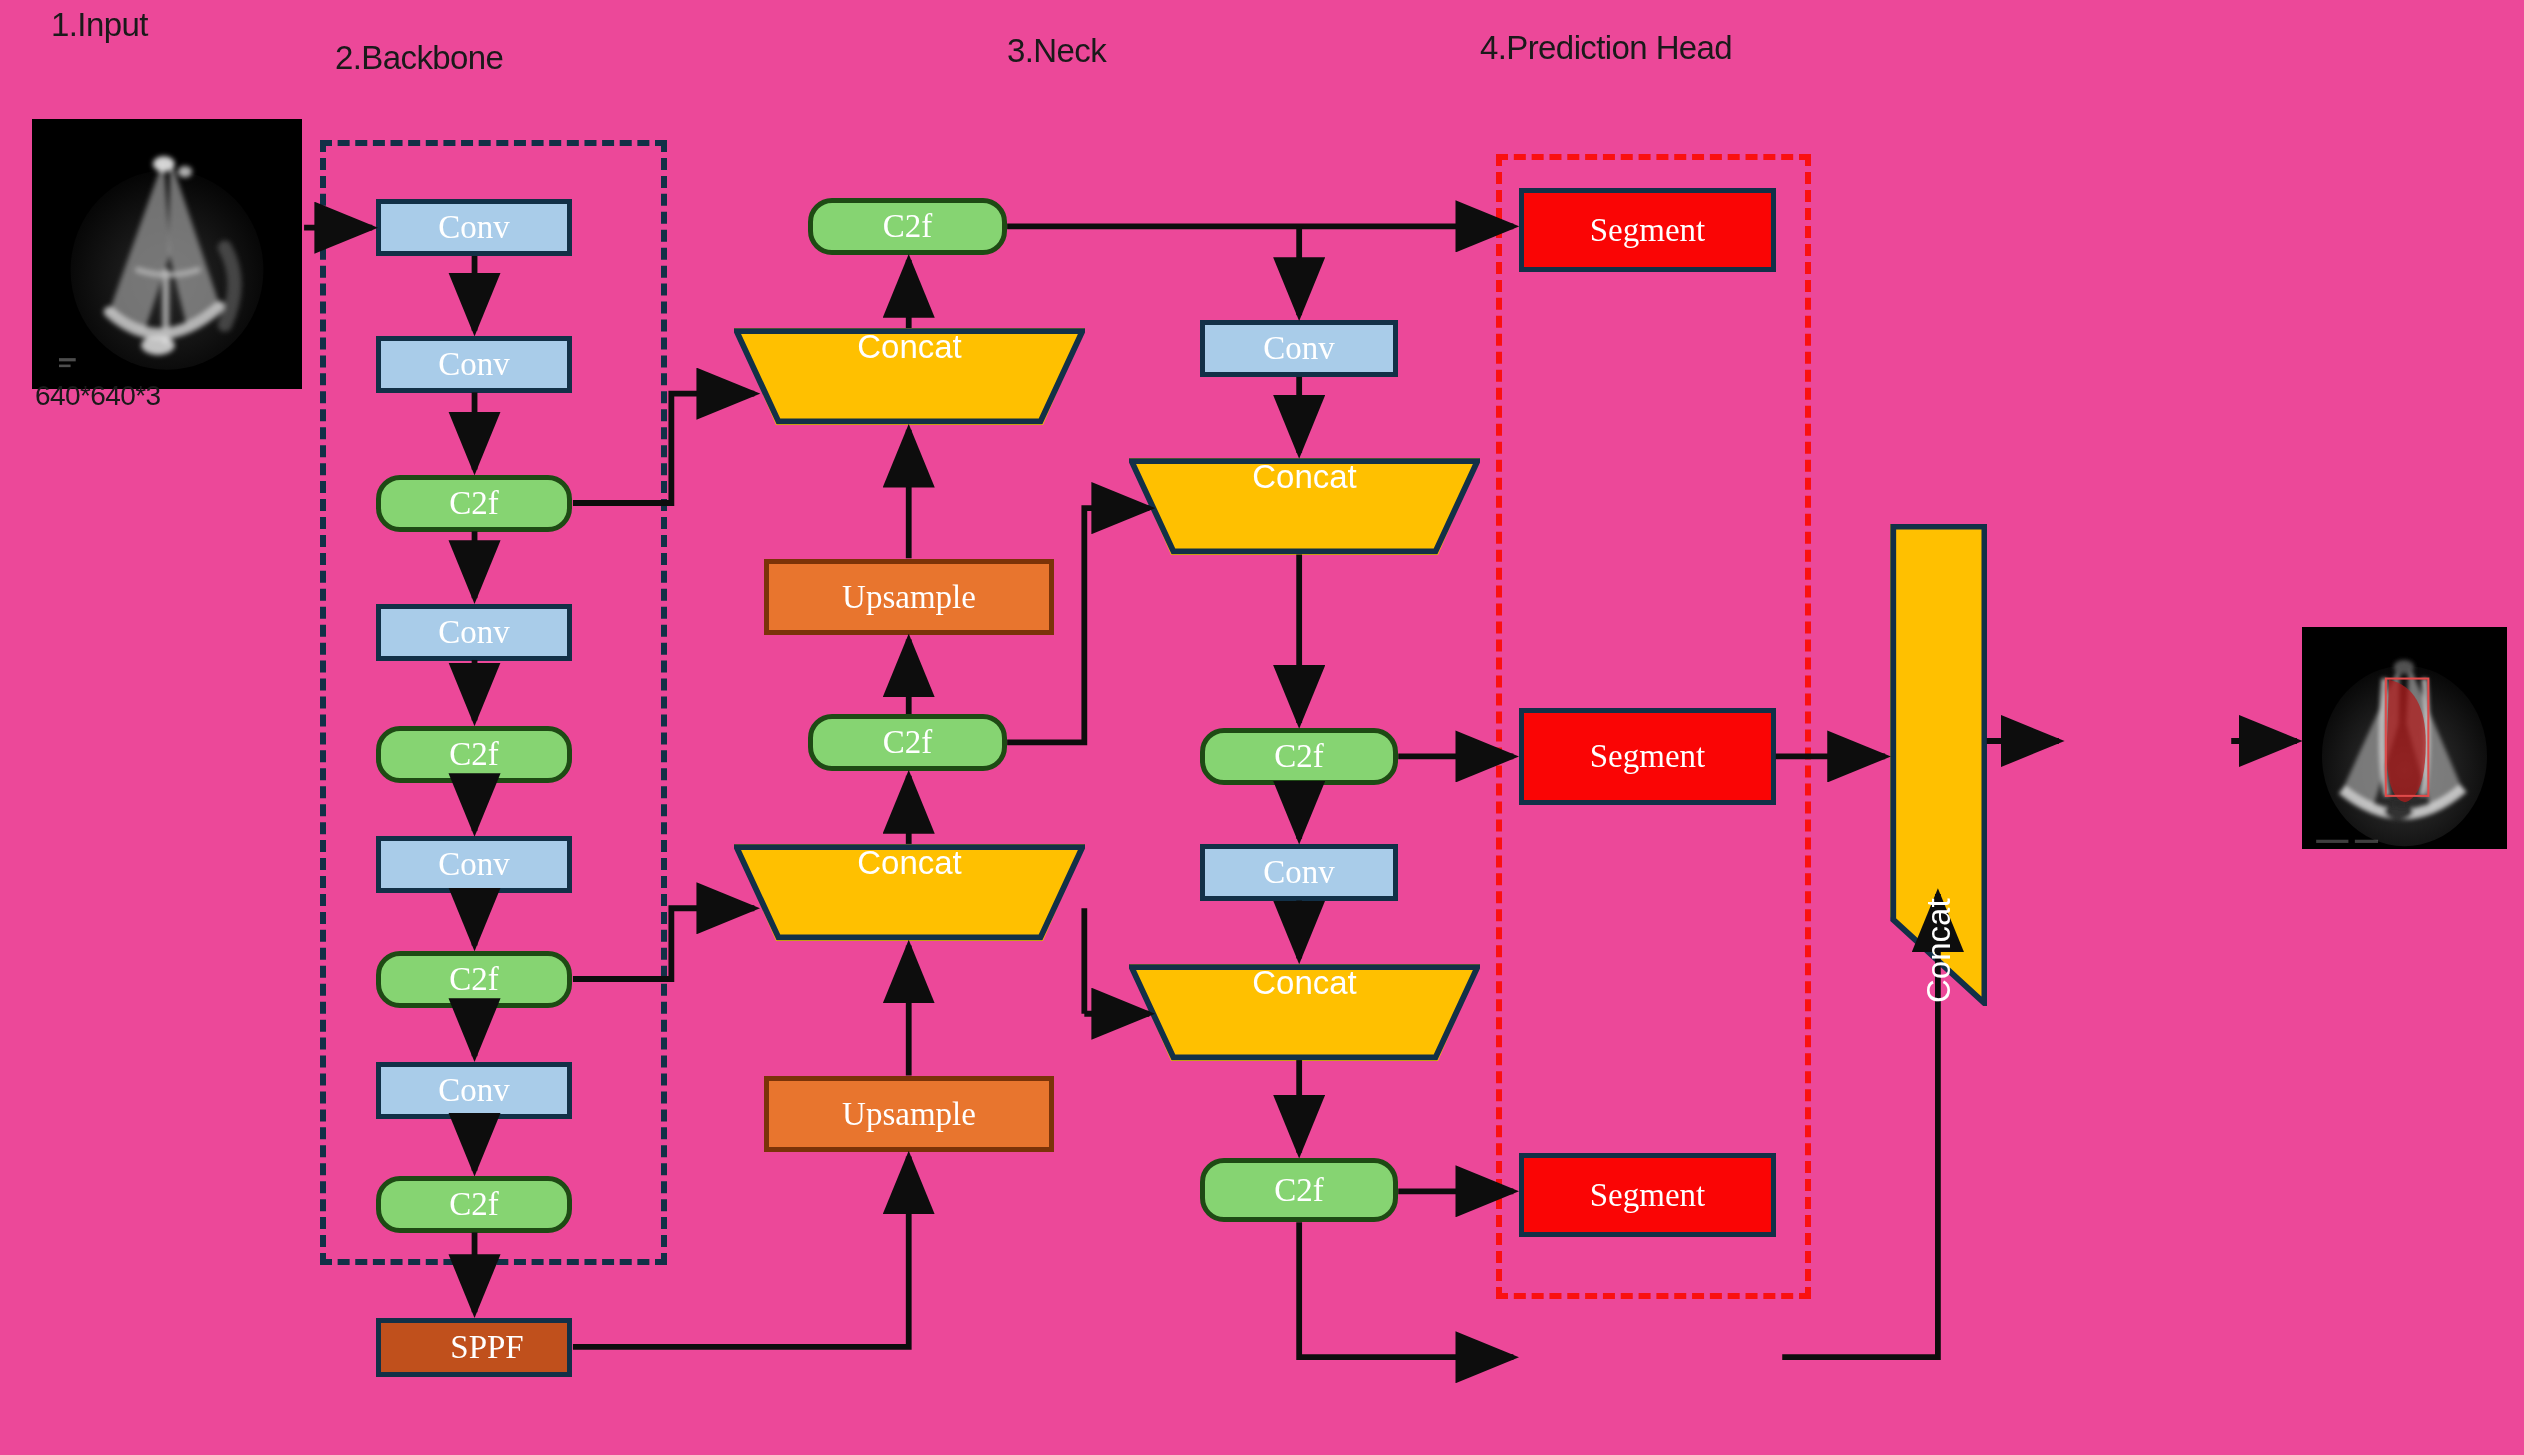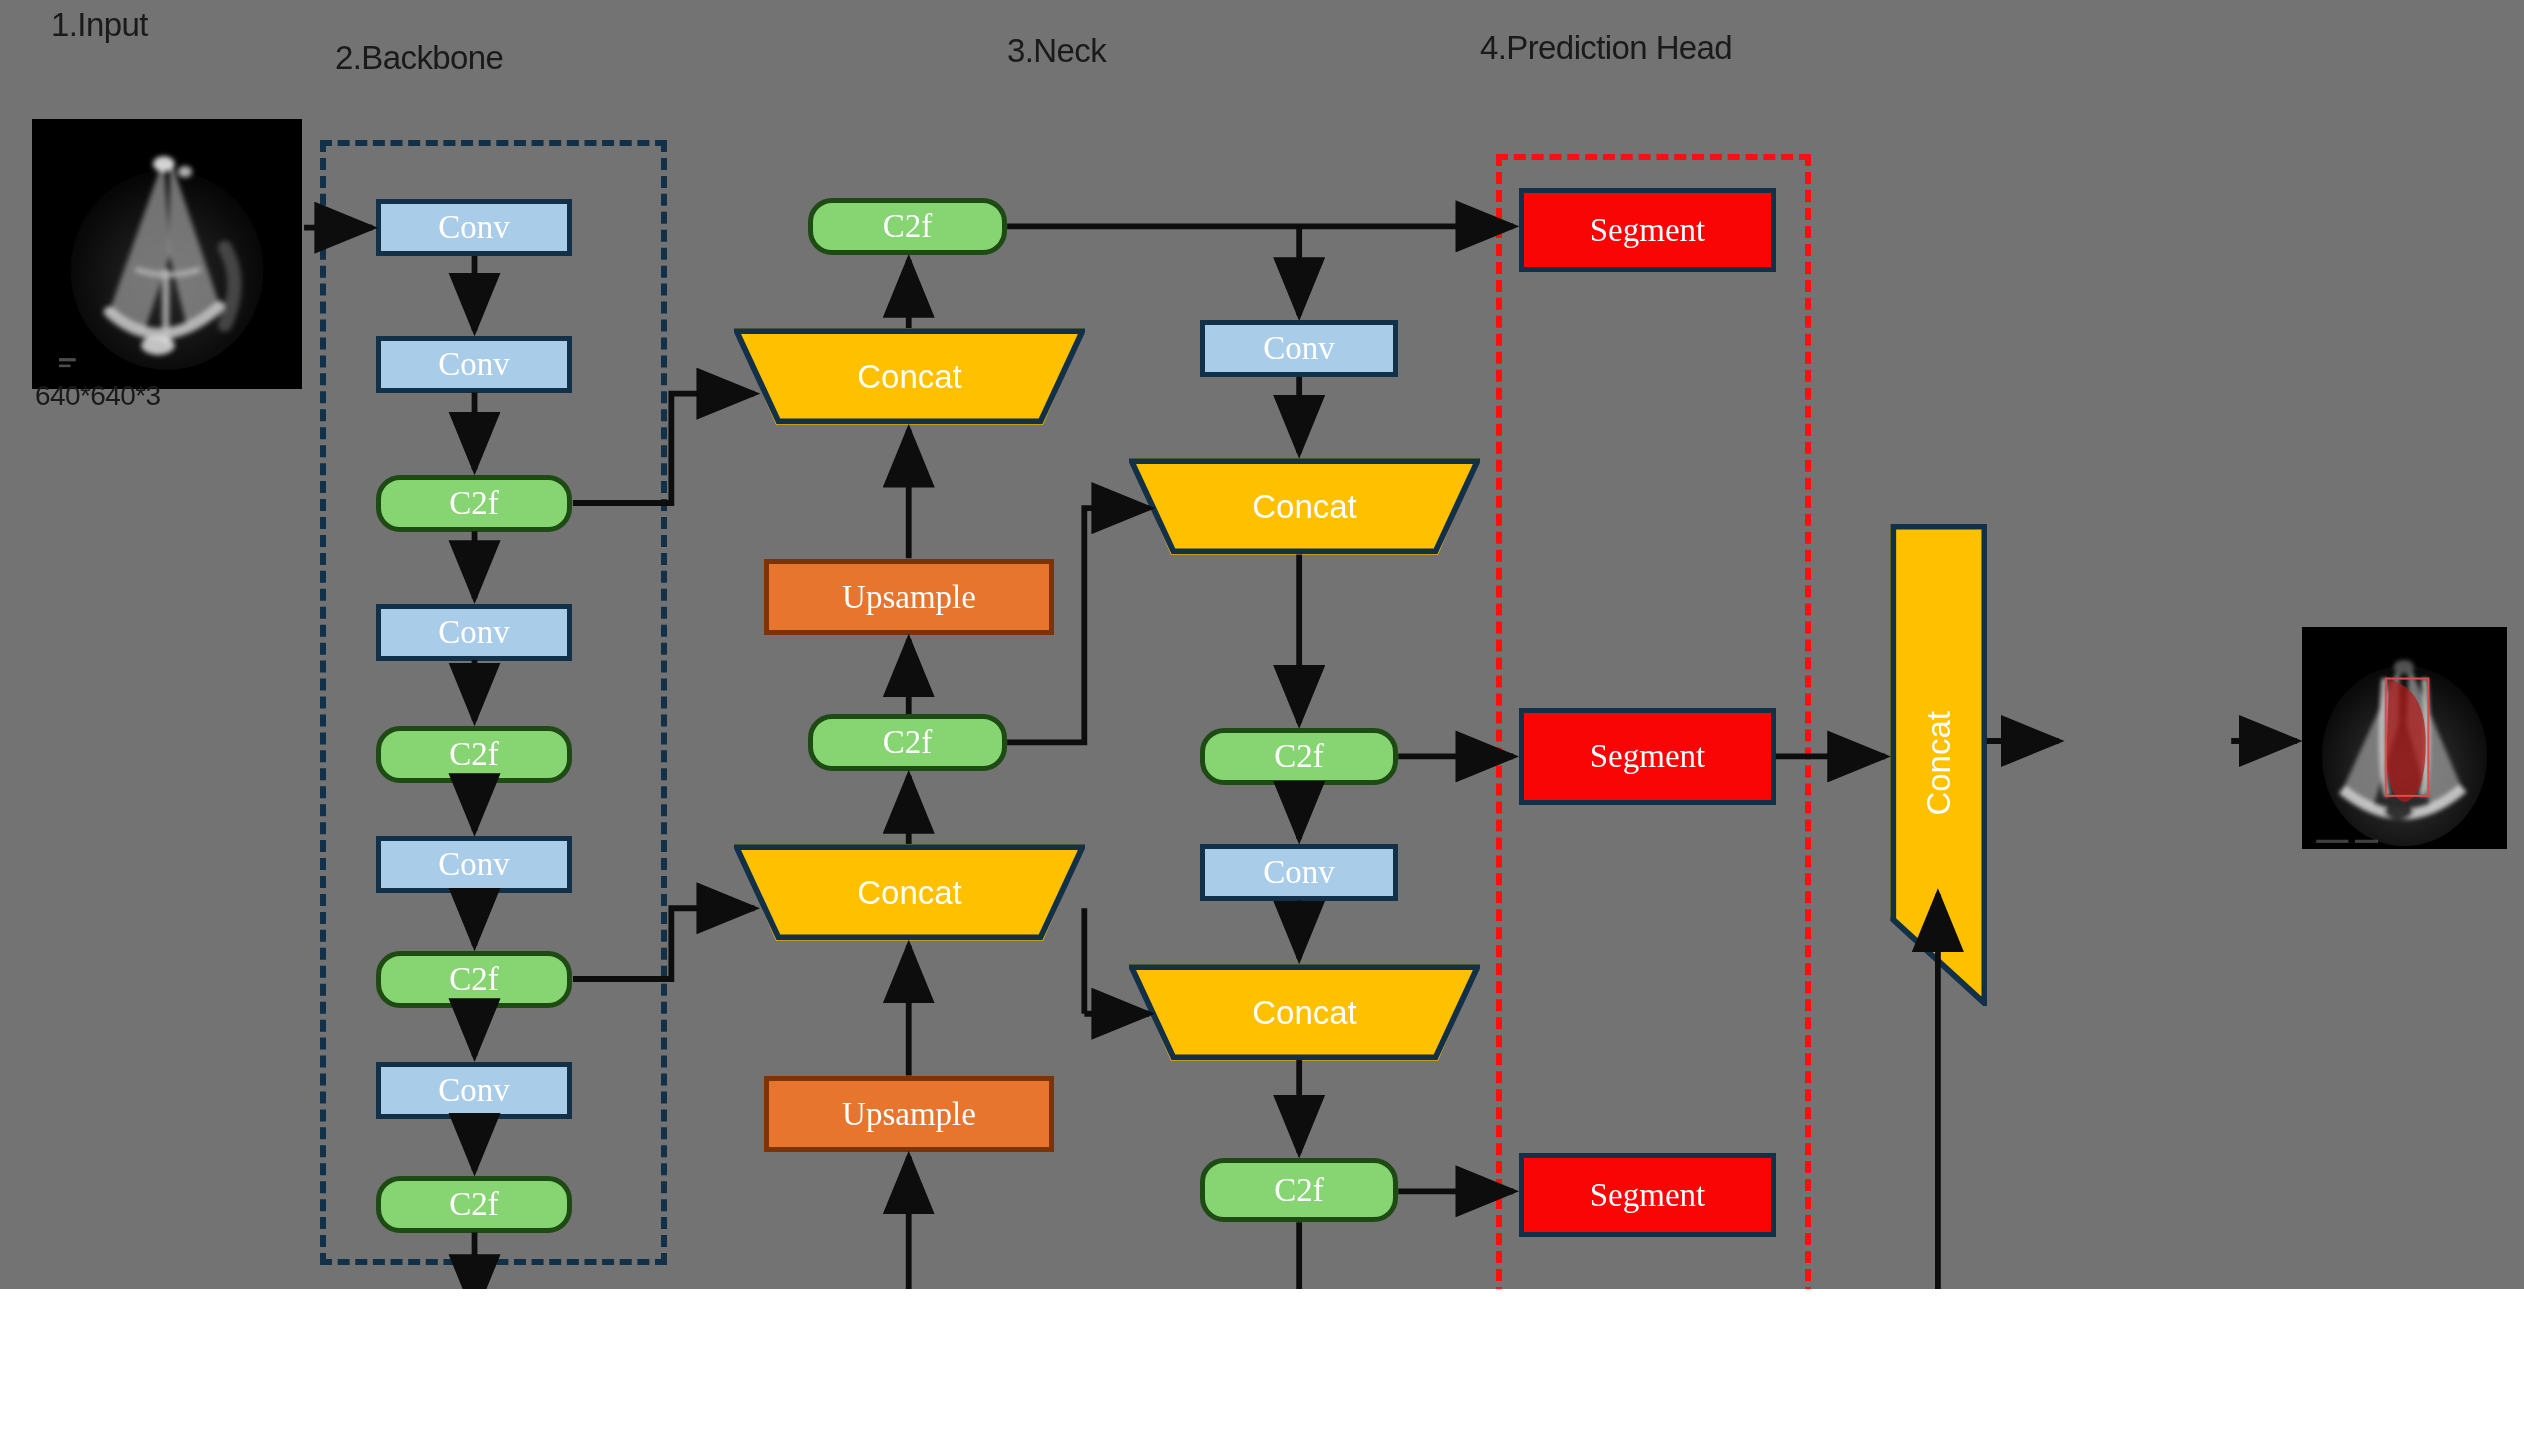--- a/index.html
+++ b/index.html
@@ -1,32 +1,32 @@
 <!DOCTYPE html>
 <html style="font-size:10.3px"><head>
 <meta charset="utf-8">
 <style>
   html,body{margin:0;padding:0;background:#ffffff;}
   body{font-family:"Liberation Sans",sans-serif;}
-  #stage{position:relative;width:2525px;height:1289px;background:#737373;overflow:hidden;}
+  #stage{position:relative;width:2525px;height:1455px;background:#ec4899;overflow:hidden;}
 
   .sec-label{position:absolute;color:#1a1a1a;font-size:33px;font-family:"Liberation Sans",sans-serif;white-space:nowrap;letter-spacing:-0.6px;}
 
   .node{position:absolute;box-sizing:border-box;display:flex;align-items:center;justify-content:center;
         color:#ffffff;font-size:33px;font-family:Liberation Serif, serif;text-align:center;line-height:1.12;}
   .node.conv{background:#A9CCE9;border:5.8px solid #123047;}
   .node.c2f{background:#86D островE;border-radius:24px;}
   .node.c2f{background:#86D472;border:5.8px solid #1E4A14;}
   .node.sppf{background:#C0501C;border:5.8px solid #123047;padding-left:26px;}
   .node.upsample{background:#E8752E;border:5.8px solid #7B3308;}
   .node.segment{background:#FA0505;border:5.8px solid #123047;}
   .node.proto{background:#1A5E80;border:5.8px solid #123047;}
   .node.threshold{background:#A3219E;border:5.8px solid #4E1050;font-size:32px;}
 
-  .concat{position:absolute;display:flex;align-items:center;justify-content:center;
+  .concat{position:absolute;display:flex;justify-content:center;
           color:#ffffff;font-size:33px;font-family:"Liberation Sans",sans-serif;}
   .concat .shape{position:absolute;inset:0;background:#FFC000;
           clip-path:polygon(0% 0%,100% 0%,88% 100%,12% 100%);
           border:0;}
   .concat .edge{position:absolute;inset:0;}
   .concat .txt{position:relative;z-index:3;}
   .concat-v .shape{clip-path:polygon(0% 0%,100% 0%,100% 100%,0% 82%);}
   .concat-v .txt{writing-mode:vertical-rl;transform:rotate(180deg);}
 
   .dash-backbone{position:absolute;border:6.4px dashed #123047;box-sizing:border-box;}

